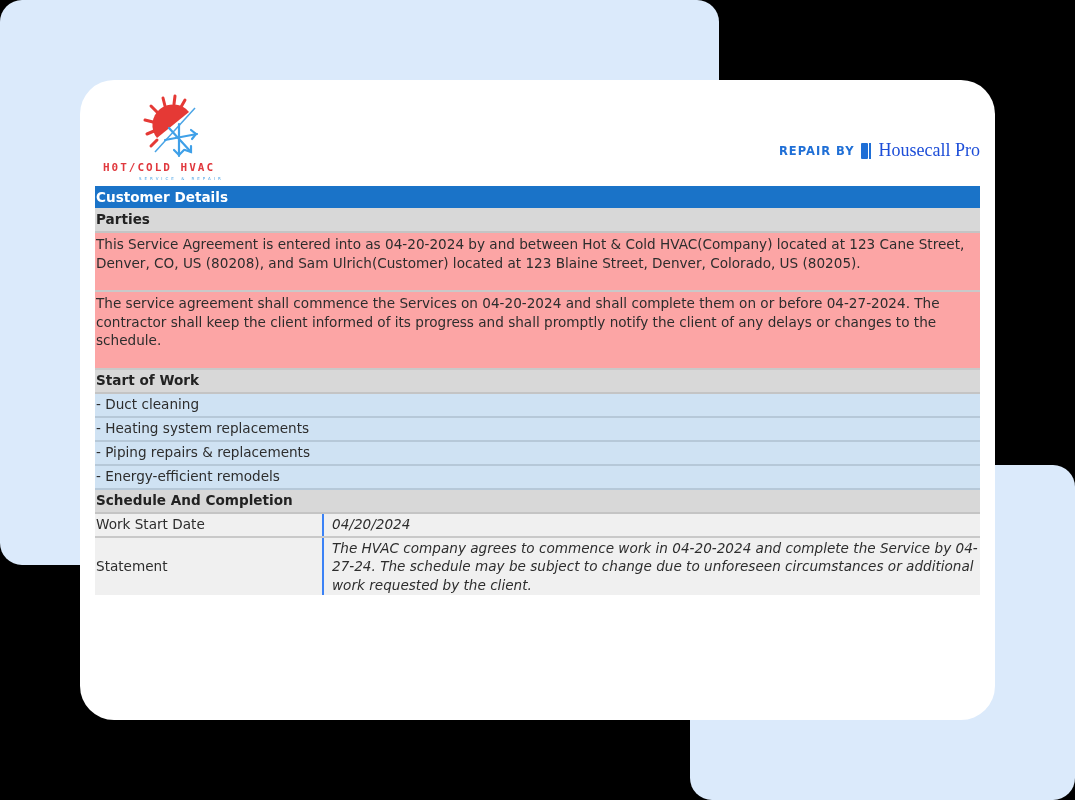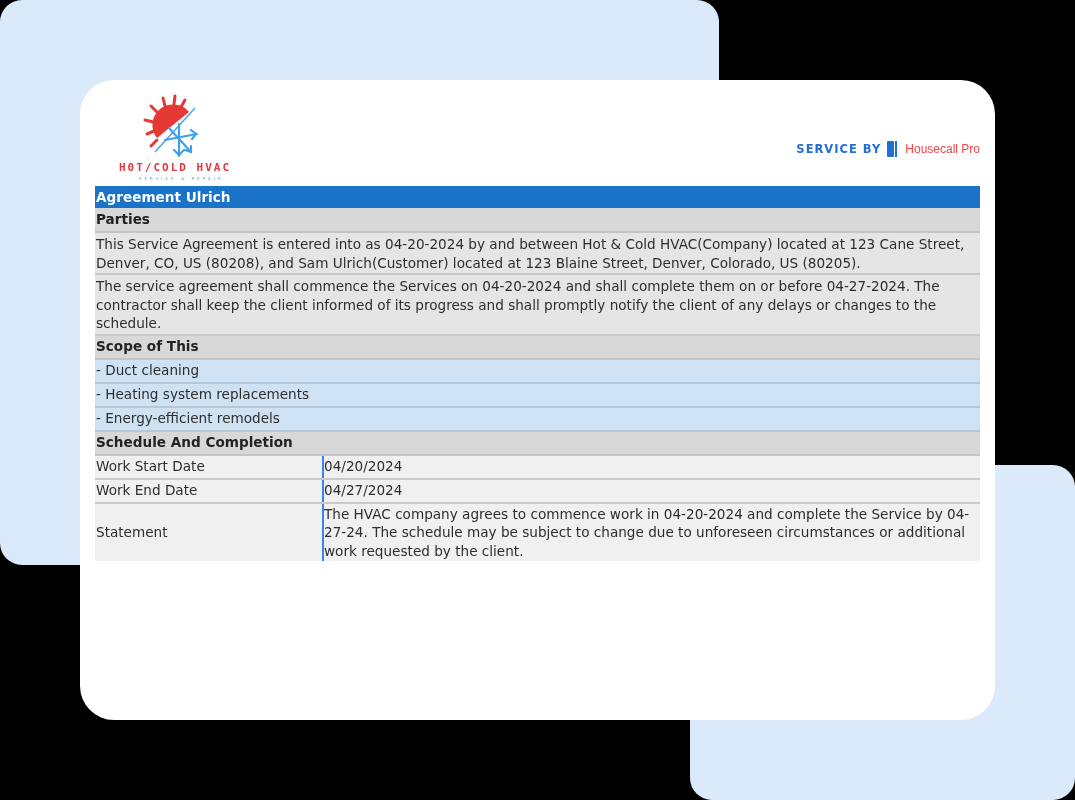--- a/index.html
+++ b/index.html
@@ -18,48 +18,48 @@
     position: absolute; left: 80px; top: 80px; width: 915px; height: 640px;
     background: #ffffff; border-radius: 34px; overflow: hidden;
   }
 
   .doc-header { position: absolute; left: 15px; top: 10px; width: 885px; height: 96px; }
   .logo { position: absolute; left: 4px; top: 4px; width: 160px; height: 90px; }
   .logo svg { position: absolute; left: 40px; top: 0; }
   .logo-title {
     position: absolute; left: 4px; top: 67px; width: 150px;
     font-family: "DejaVu Sans Mono", "Liberation Mono", monospace;
-    font-size: 11px; font-weight: bold; letter-spacing: 2px; color: #e0393e; margin-left: 16px;
+    font-size: 11px; font-weight: bold; letter-spacing: 2px; color: #e0393e;
   }
   .logo-sub {
     position: absolute; left: 40px; top: 82px; font-size: 4px; letter-spacing: 3px; color: #4aa4e6;
   }
   .powered {
     position: absolute; right: 0; top: 50px; display: flex; align-items: center; gap: 6px;
     color: #1f6fd6;
   }
   .powered-by { font-size: 11.5px; font-weight: bold; letter-spacing: 1px; }
   .hcp-icon { width: 12px; height: 18px; position: relative; }
   .hcp-icon::before { content: ""; position: absolute; left: 0; top: 1px; width: 7px; height: 16px; background: #1f6fd6; border-radius: 1px; }
   .hcp-icon::after { content: ""; position: absolute; left: 8px; top: 1px; width: 2px; height: 16px; background: #1f6fd6; }
-  .brand { font-size: 12px; color: #ef4444; font-family: Liberation Sans, sans-serif; }
+  .brand { font-size: 18px; color: #1d4ed8; font-family: Liberation Serif, serif; }
 
   table.agreement {
     position: absolute; left: 15px; top: 106px; width: 885px;
     border-collapse: collapse; font-size: 13.6px; color: #2d2d2d;
     font-family: "DejaVu Sans", sans-serif;
   }
   table.agreement td { padding: 1px 1px; line-height: 18.5px; vertical-align: middle; }
   tr.title-row td { background: #1a73c8; color: #fff; font-weight: bold; height: 22px; }
   tr.section-row td { background: #d8d8d8; font-weight: bold; color: #222; height: 24px; border-bottom: 2px solid #c4c4c4; }
-  tr.para-row td { background: #e5e5e5; border-bottom: 2px solid #c9c9c9; padding-top: 2px; padding-bottom: 1px; margin-top: 33px; }
+  tr.para-row td { background: #fca5a5; border-bottom: 2px solid #c9c9c9; padding-top: 2px; padding-bottom: 18px; margin-top: 33px; }
   tr.scope-row td { background: #cfe2f3; height: 24px; border-bottom: 2px solid #b6c8d8; }
   tr.kv-row td { background: #f0f0f0; height: 24px; border-bottom: 2px solid #c9c9c9; }
   tr.kv-row td.key { width: 228px; border-right: 2px solid #3b82f6; }
-  tr.kv-row td.val { padding-left: 0; }
+  tr.kv-row td.val { padding-left: 8px; font-style: italic; }
   tr.kv-row.last td { border-bottom: none; height: 52px; }
 </style>
 </head>
 <body>
 
 <div class="bg-card-top"></div>
 <div class="bg-card-bottom"></div>
 
 <div class="doc-card">
   <div class="doc-header">
@@ -82,62 +82,61 @@
           <line x1="30" y1="34" x2="52" y2="58"></line>
           <polyline points="35,56 40,61 45,56"></polyline>
           <polyline points="52,36 57,40 53,45"></polyline>
           <polyline points="46,56 52,58 52,52"></polyline>
         </g>
       </svg>
       <div class="logo-title">H0T/COLD HVAC</div>
       <div class="logo-sub">SERVICE &amp; REPAIR</div>
     </div>
     <div class="powered">
-      <span class="powered-by">SERVICE BY</span>
+      <span class="powered-by">REPAIR BY</span>
       <span class="hcp-icon"></span>
       <span class="brand">Housecall Pro</span>
     </div>
   </div>
 
   <table class="agreement">
     <tbody>
         <tr class="title-row">
-      <td colspan="2">Agreement Ulrich</td>
+      <td colspan="2">Customer Details</td>
     </tr>
     <tr class="section-row">
       <td colspan="2">Parties</td>
     </tr>
     <tr class="para-row">
       <td colspan="2">This Service Agreement is entered into as 04-20-2024 by and between Hot &amp; Cold HVAC(Company) located at 123 Cane Street, Denver, CO, US (80208), and Sam Ulrich(Customer) located at 123 Blaine Street, Denver, Colorado, US (80205).</td>
     </tr>
     <tr class="para-row">
       <td colspan="2">The service agreement shall commence the Services on 04-20-2024 and shall complete them on or before 04-27-2024. The contractor shall keep the client informed of its progress and shall promptly notify the client of any delays or changes to the schedule.</td>
     </tr>
     <tr class="section-row">
-      <td colspan="2">Scope of This</td>
+      <td colspan="2">Start of Work</td>
     </tr>
     <tr class="scope-row">
           <td colspan="2">- Duct cleaning</td>
         </tr>
     <tr class="scope-row">
           <td colspan="2">- Heating system replacements</td>
+        </tr>
+    <tr class="scope-row">
+          <td colspan="2">- Piping repairs &amp; replacements</td>
         </tr>
     <tr class="scope-row">
           <td colspan="2">- Energy-efficient remodels</td>
         </tr>
     <tr class="section-row">
       <td colspan="2">Schedule And Completion</td>
     </tr>
     <tr class="kv-row">
       <td class="key">Work Start Date</td>
       <td class="val">04/20/2024</td>
     </tr>
-    <tr class="kv-row">
-      <td class="key">Work End Date</td>
-      <td class="val">04/27/2024</td>
-    </tr>
     <tr class="kv-row last">
       <td class="key">Statement</td>
       <td class="val">The HVAC company agrees to commence work in  04-20-2024 and complete the Service by 04-27-24. The schedule may be subject to change due to unforeseen circumstances or additional work requested by the client.</td>
     </tr>
   </tbody>
     </table>
 </div>
 
 </body></html>

